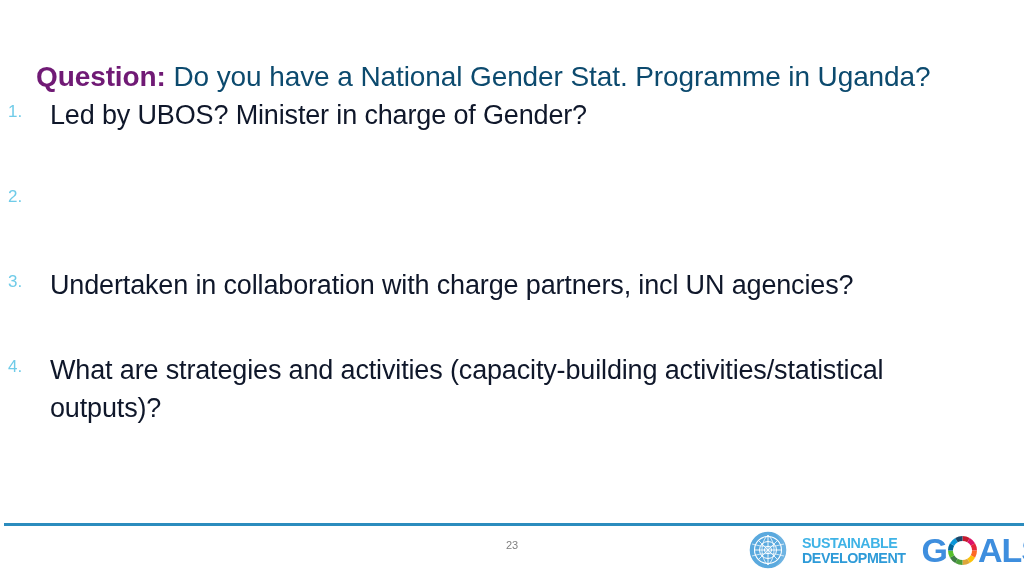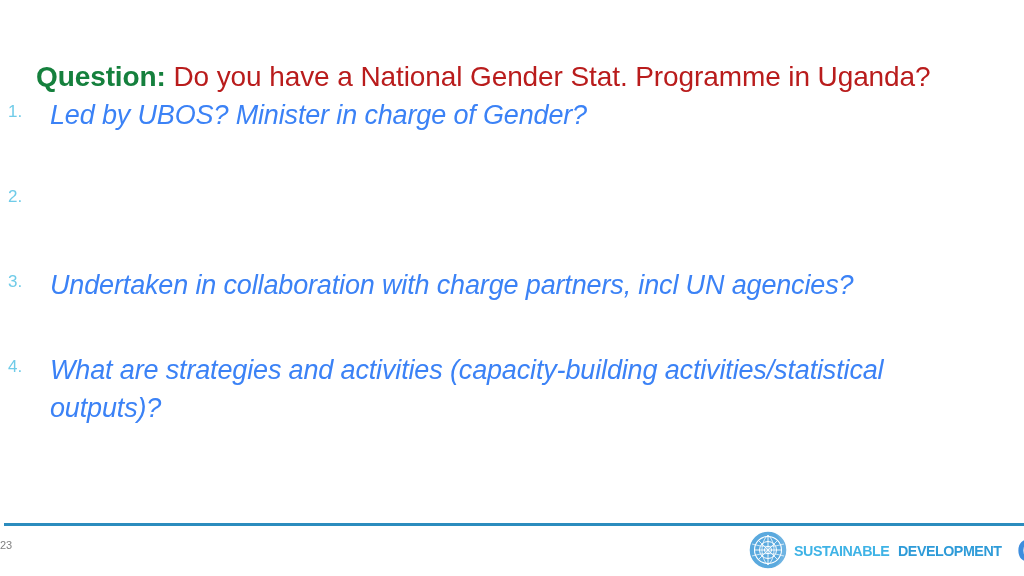--- a/index.html
+++ b/index.html
@@ -23,25 +23,25 @@
     position: absolute;
     left: 36px;
     top: 60px;
     width: 980px;
     font-size: 28px;
     line-height: 34px;
     white-space: nowrap;
     letter-spacing: -0.1px;
   }
   .title-label {
-    color: #15803d;
+    color: #701a75;
     font-weight: bold;
   }
   .title-rest {
-    color: #b91c1c;
+    color: #0c4a6e;
     font-weight: normal;
   }
 
   
   .list {
     position: absolute;
     left: 0;
     top: 96px;
     width: 1024px;
   }
@@ -57,43 +57,42 @@
     position: absolute;
     left: 8px;
     top: 6px;
     width: 30px;
     color: #6FCBE8;
     font-size: 17px;
     line-height: 20px;
     text-align: left;
   }
   .item-text {
-    color: #3b82f6;
+    color: #0f172a;
     font-size: 27px;
     line-height: 38px;
     letter-spacing: -0.15px;
     padding-right: 28px;
-    font-style: italic;
   }
 
   
   .footer-rule {
     position: absolute;
     left: 4px;
     top: 523px;
     width: 1020px;
     height: 0;
     border-top: 3px solid #2B8CBE;
   }
   .page-number {
     position: absolute;
     left: 0;
     top: 538px;
     width: 1024px;
-    text-align: left;
+    text-align: center;
     color: #808080;
     font-size: 11px;
     line-height: 14px;
   }
 
   
   .sdg-logo {
     position: absolute;
     left: 748px;
     top: 528px;
@@ -107,23 +106,24 @@
     height: 40px;
     flex: 0 0 40px;
   }
   .sdg-wordmark {
     margin-left: 6px;
     display: flex;
     align-items: center;
   }
   .sdg-twoline {
     display: flex;
-    flex-direction: row;
+    flex-direction: column;
     justify-content: center;
     line-height: 15px;
+    margin-left: 8px;
   }
   .sdg-line1, .sdg-line2 {
     font-size: 15.5px;
     font-weight: bold;
     letter-spacing: -0.5px;
     transform: scaleX(0.92);
     transform-origin: left center;
     white-space: nowrap;
   }
   .sdg-line1 { color: #3FB3E6; }

